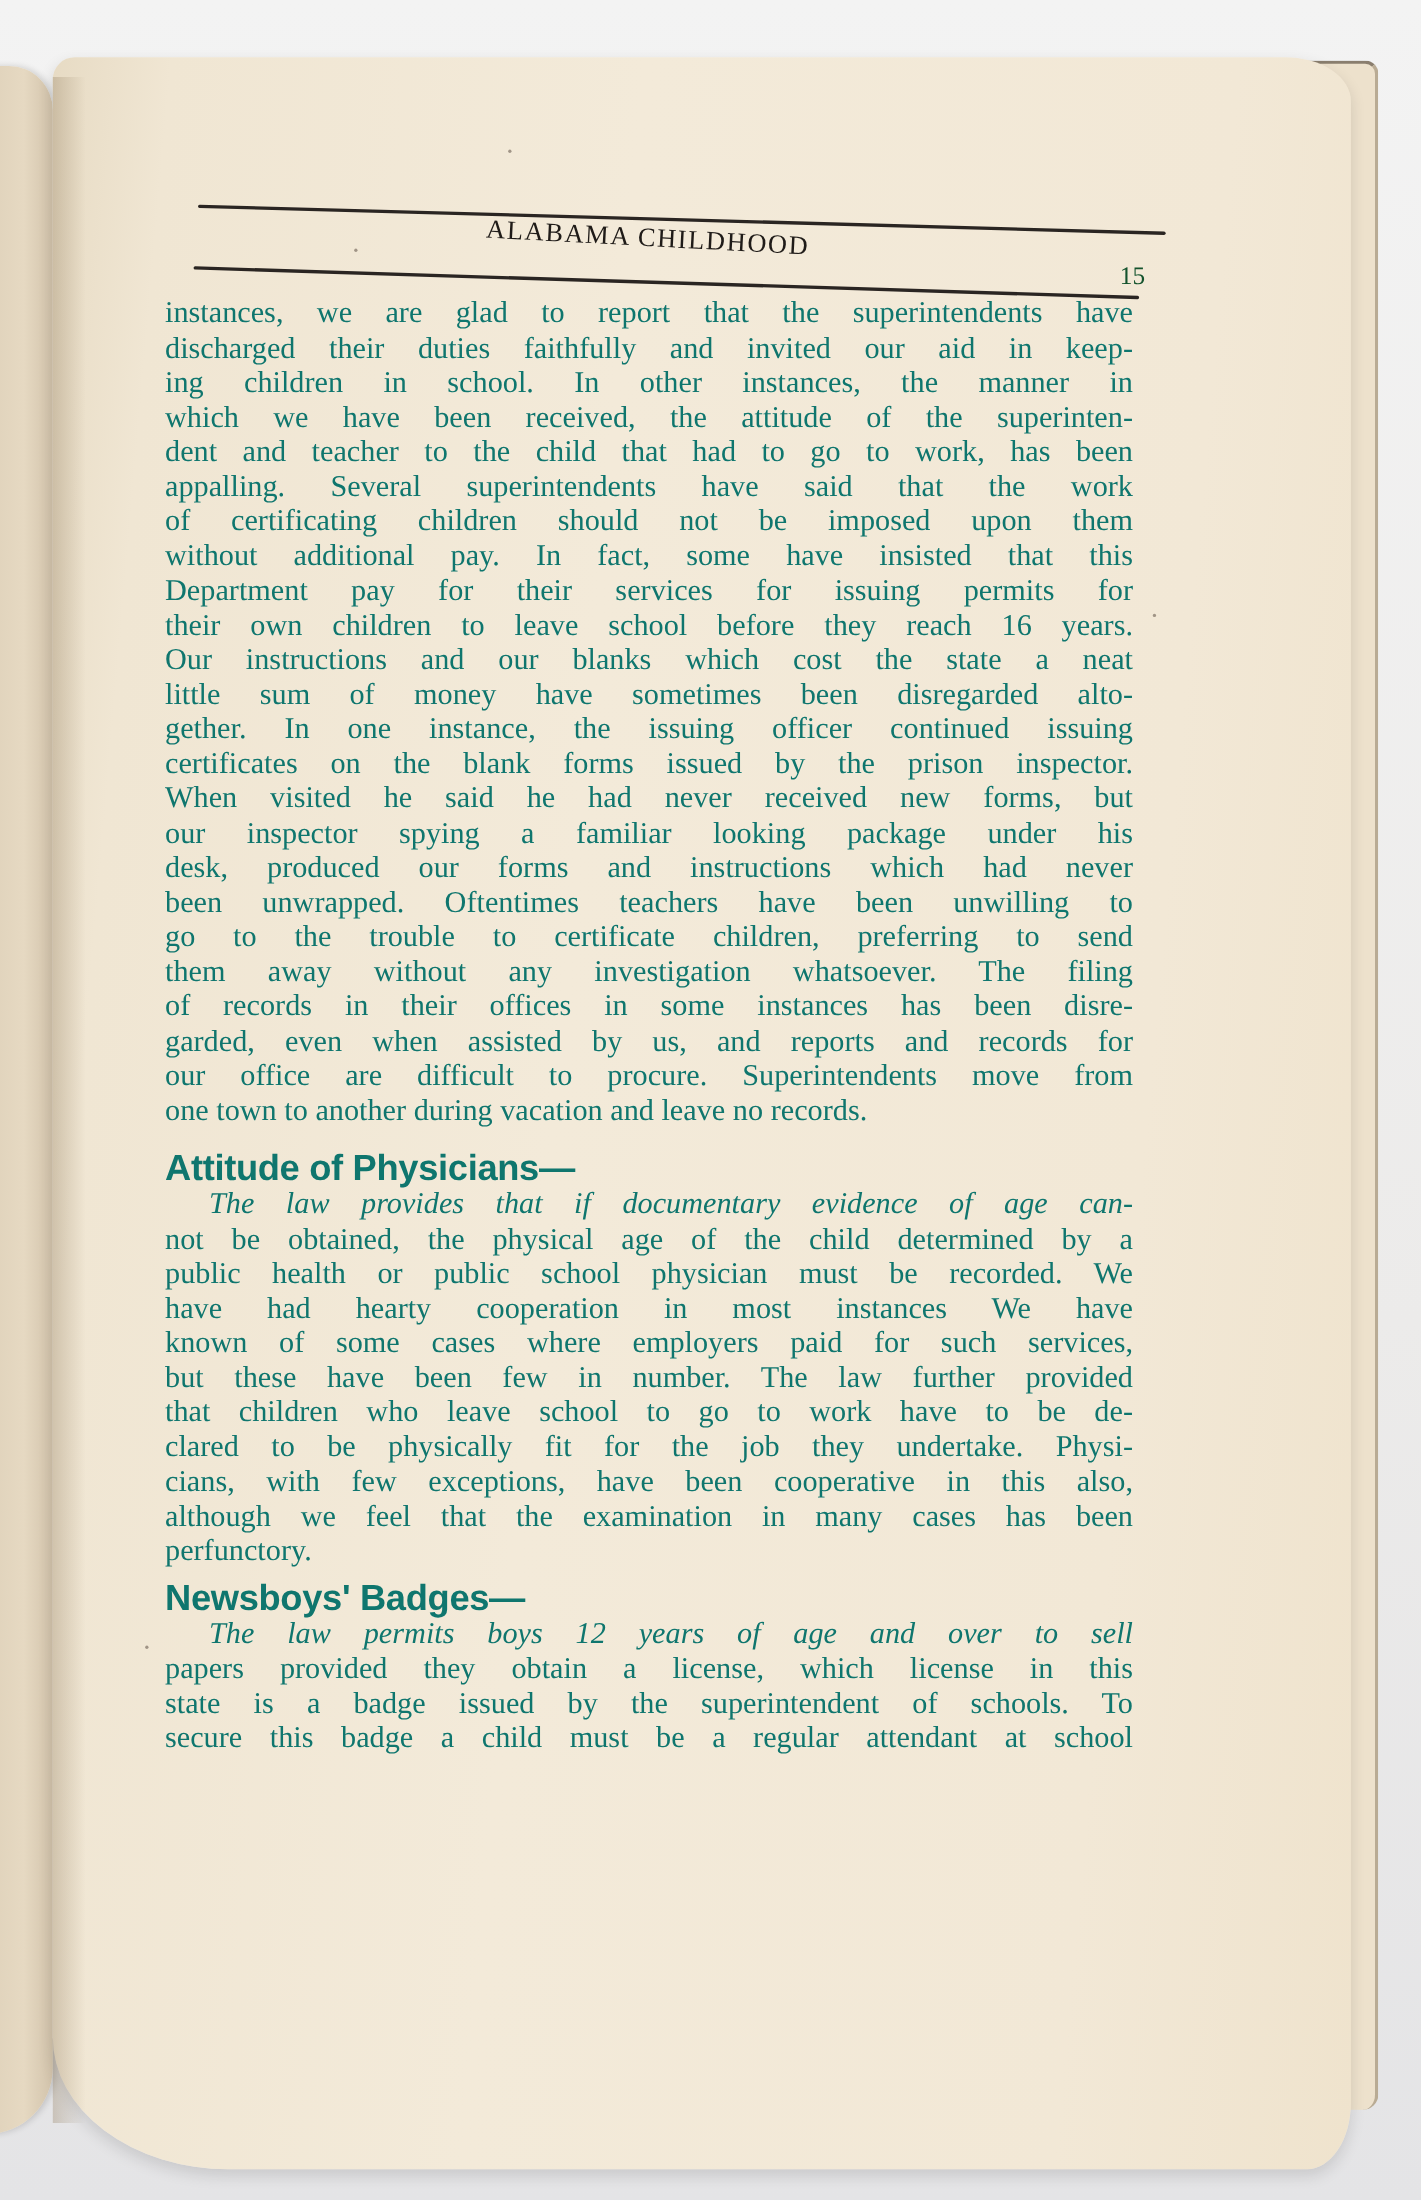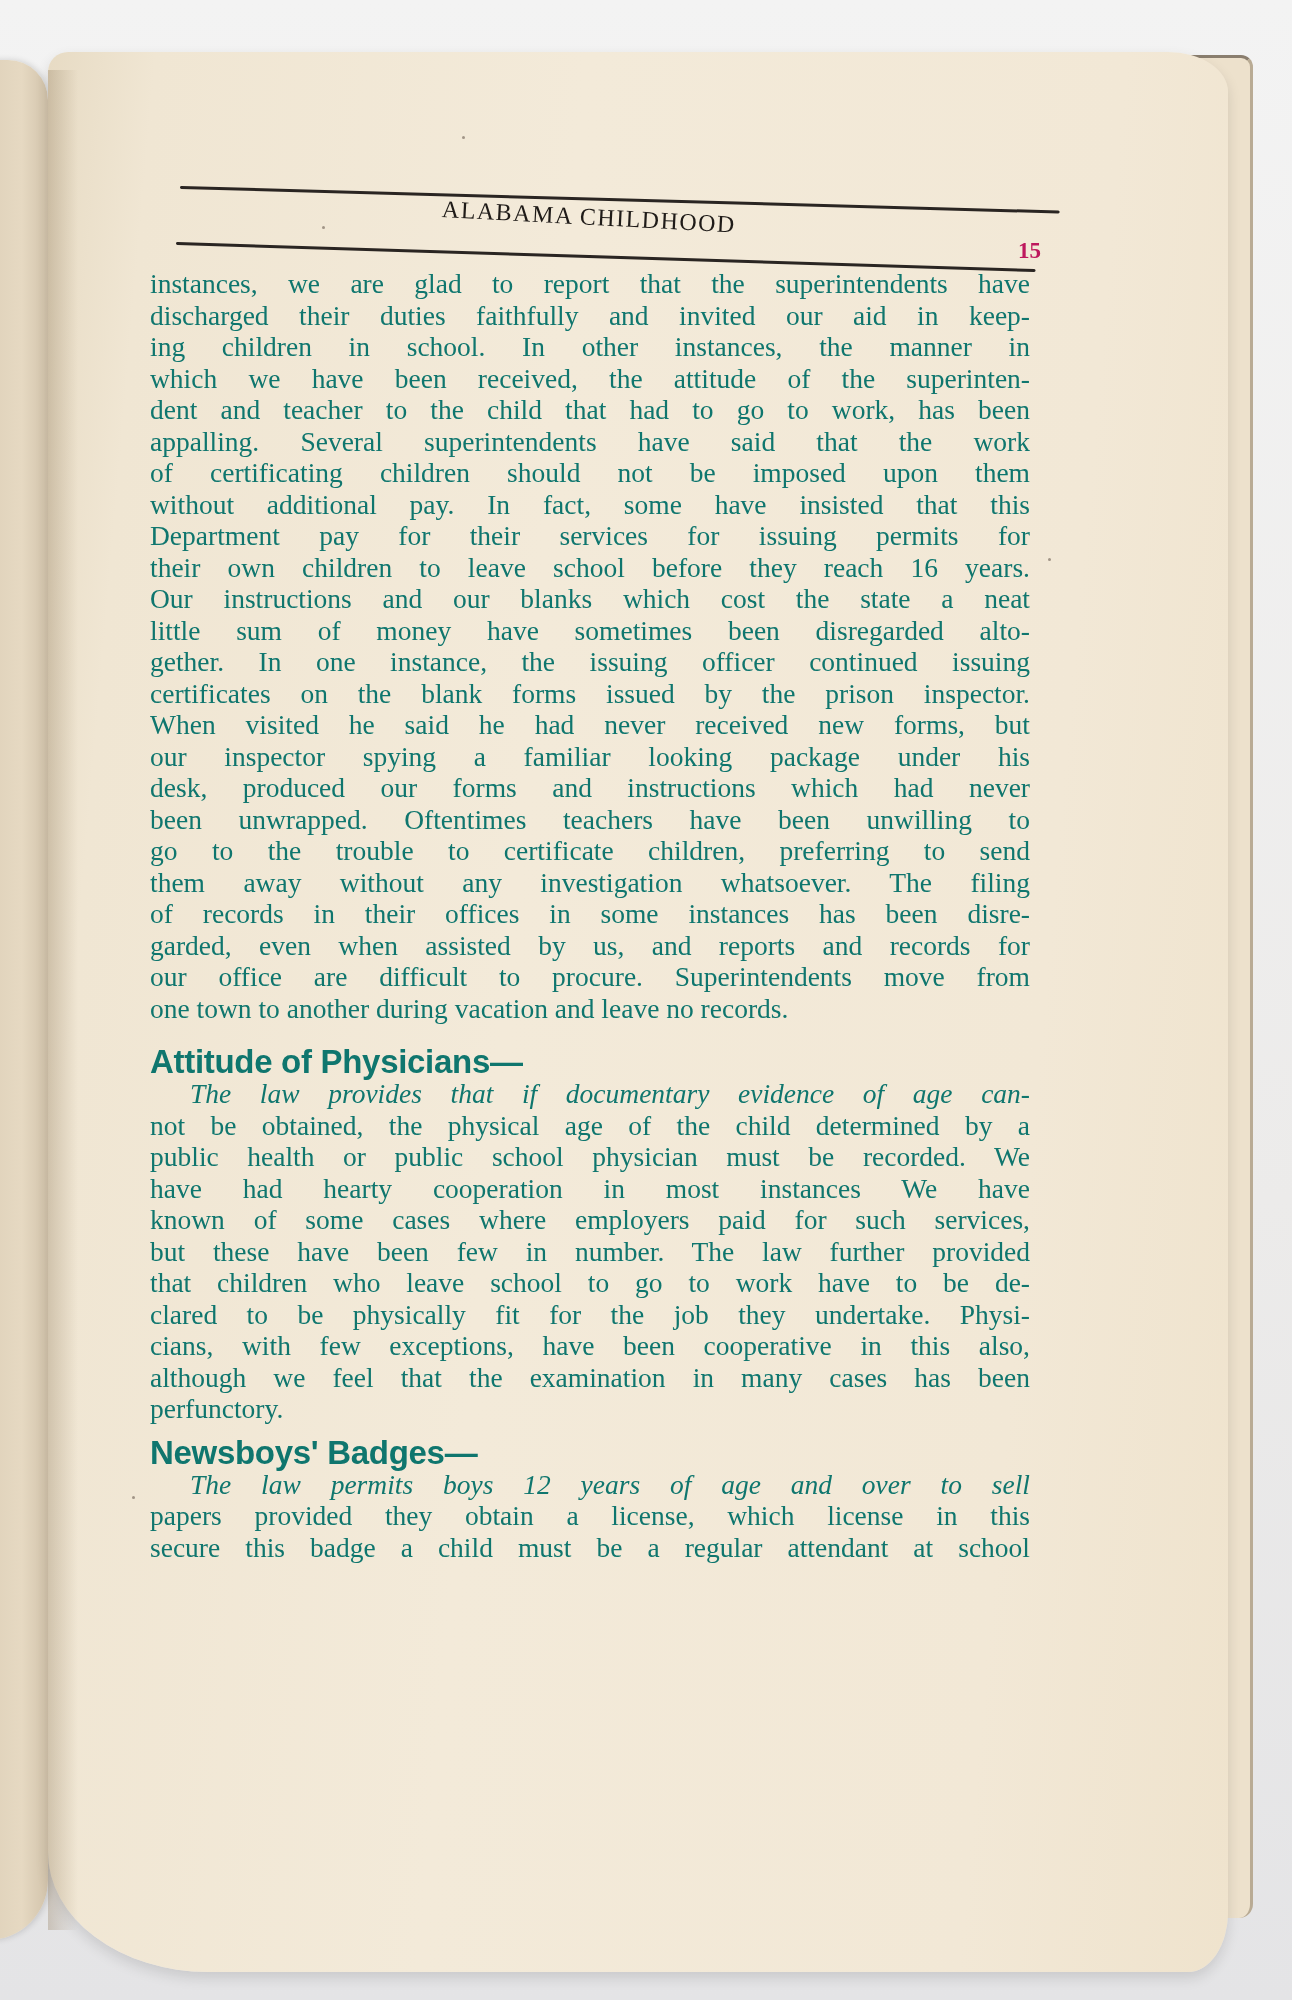--- a/index.html
+++ b/index.html
@@ -106,22 +106,22 @@
       color: #1f1b18;
       transform: rotate(3deg);
       transform-origin: left center;
       white-space: nowrap;
     }
     .page-number {
       position: absolute;
       left: 1018px;
       top: 238px;
       font-size: 23px;
-      font-weight: bold;
-      color: #be185d;
+      font-weight: normal;
+      color: #14532d;
     }
 
     .body-text {
       position: absolute;
       left: 150px;
       top: 268px;
       width: 900px;
       color: #0f766e;
       font-size: 27.5px;
       line-height: 31.5px;
@@ -215,20 +215,21 @@
     <span class="line">clared to be physically fit for the job they undertake.  Physi-</span>
     <span class="line">cians, with few exceptions, have been cooperative in this also,</span>
     <span class="line">although we feel that the examination in many cases has been</span>
     <span class="line last-line">perfunctory.</span>
   </div>
 
   <div class="section" style="margin-top:12px">
     <span class="section-heading">Newsboys' Badges—</span>
     <span class="line indent">The law permits boys 12 years of age and over to sell</span>
     <span class="line">papers provided they obtain a license, which license in this</span>
+    <span class="line">state is a badge issued by the superintendent of schools.  To</span>
     <span class="line">secure this badge a child must be a regular attendant at school</span>
   </div>
 </div>
 
 <div class="smudge" style="left:462px;top:136px"></div>
 <div class="smudge" style="left:322px;top:226px"></div>
 <div class="smudge" style="left:1048px;top:558px"></div>
 <div class="smudge" style="left:132px;top:1496px"></div>
 
 </body></html>

